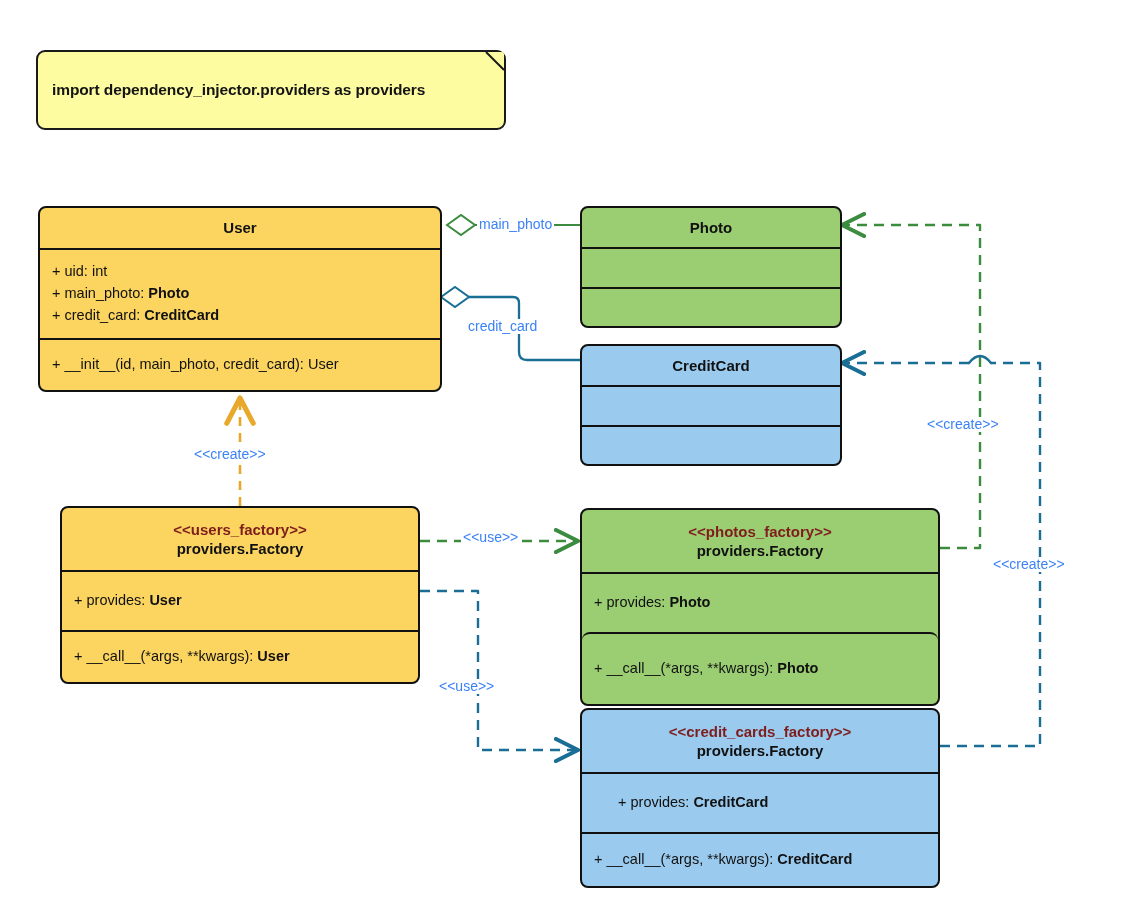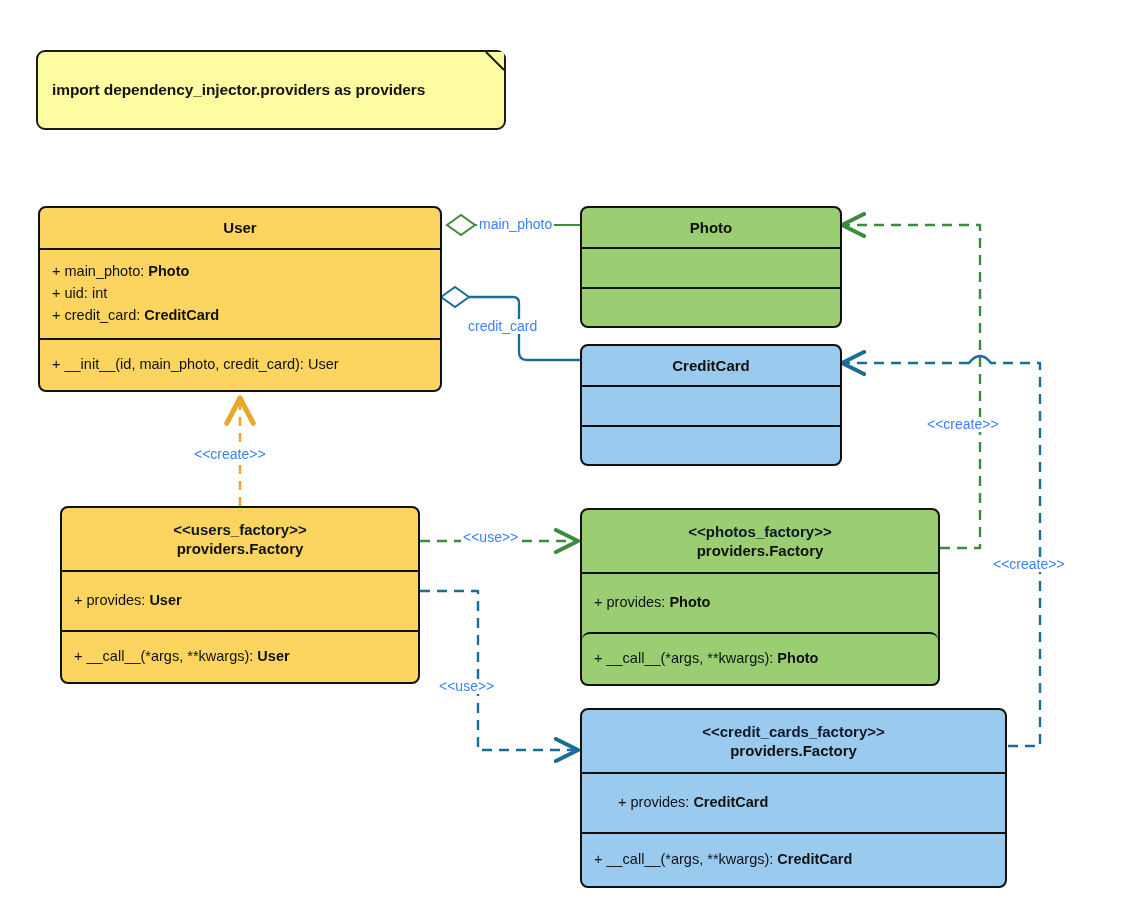--- a/index.html
+++ b/index.html
@@ -82,21 +82,21 @@
   .cls-title {
     font-size: 15px;
     font-weight: bold;
     color: #111111;
     line-height: 1.28;
     white-space: nowrap;
   }
   .cls-stereo {
     font-size: 15px;
     font-weight: bold;
-    color: #0f172a;
+    color: #7f1d1d;
     line-height: 1.28;
     white-space: nowrap;
   }
   .member {
     font-size: 14.5px;
     color: #111111;
     line-height: 1.5;
     white-space: nowrap;
   }
   .member b { font-weight: bold; }
@@ -170,24 +170,24 @@
       <path d="M 2 0 L 20 18" stroke="#1a1a1a" stroke-width="2" fill="none"></path>
     </svg>
   </div>
 
   <div class="clsbox yellow" style="left:38px; top:198px; width:404px; height:186px;">
     <div class="comp header" style="height:40px;">
       <span class="cls-title">User</span>
     </div>
     <div class="comp body" style="height:90px;">
       <div class="member">
+        <span>+ </span><span>uid: </span><span>int</span>
+      </div>
+      <div class="member">
         <span>+ </span><span>main_photo: </span><b>Photo</b>
-      </div>
-      <div class="member">
-        <span>+ </span><span>uid: </span><span>int</span>
       </div>
       <div class="member">
         <span>+ </span><span>credit_card: </span><b>CreditCard</b>
       </div>
     </div>
     <div class="comp body" style="flex:1;">
       <div class="member">+ __init__(id, main_photo, credit_card): User</div>
     </div>
   </div>
 
@@ -217,38 +217,38 @@
         <span>+ provides: </span><b>User</b>
       </div>
     </div>
     <div class="comp body" style="flex:1;">
       <div class="member">
         <span>+ __call__(*args, **kwargs): </span><b>User</b>
       </div>
     </div>
   </div>
 
-  <div class="clsbox green" style="left:580px; top:500px; width:360px; height:178px;">
+  <div class="clsbox green" style="left:580px; top:500px; width:360px; height:198px;">
     <div class="comp header" style="height:62px;">
       <span class="cls-stereo">&lt;&lt;photos_factory&gt;&gt;</span>
       <span class="cls-title">providers.Factory</span>
     </div>
     <div class="comp body" style="height:60px;">
       <div class="member">
         <span>+ provides: </span><b>Photo</b>
       </div>
     </div>
     <div class="comp body" style="flex:1;border-radius:8px;">
       <div class="member">
         <span>+ __call__(*args, **kwargs): </span><b>Photo</b>
       </div>
     </div>
   </div>
 
-  <div class="clsbox blue" style="left:580px; top:700px; width:427px; height:180px;">
+  <div class="clsbox blue" style="left:580px; top:700px; width:360px; height:180px;">
     <div class="comp header" style="height:62px;">
       <span class="cls-stereo">&lt;&lt;credit_cards_factory&gt;&gt;</span>
       <span class="cls-title">providers.Factory</span>
     </div>
     <div class="comp body" style="height:60px;padding-left:36px;">
       <div class="member">
         <span>+ provides: </span><b>CreditCard</b>
       </div>
     </div>
     <div class="comp body" style="flex:1;">

